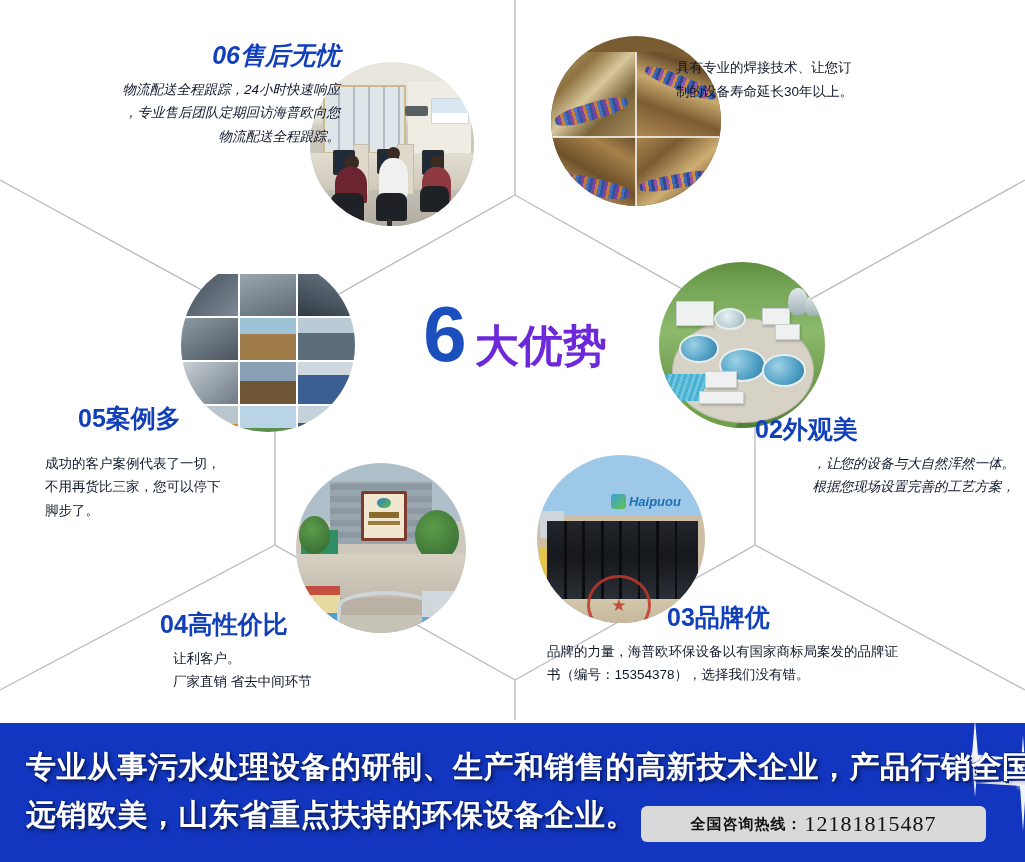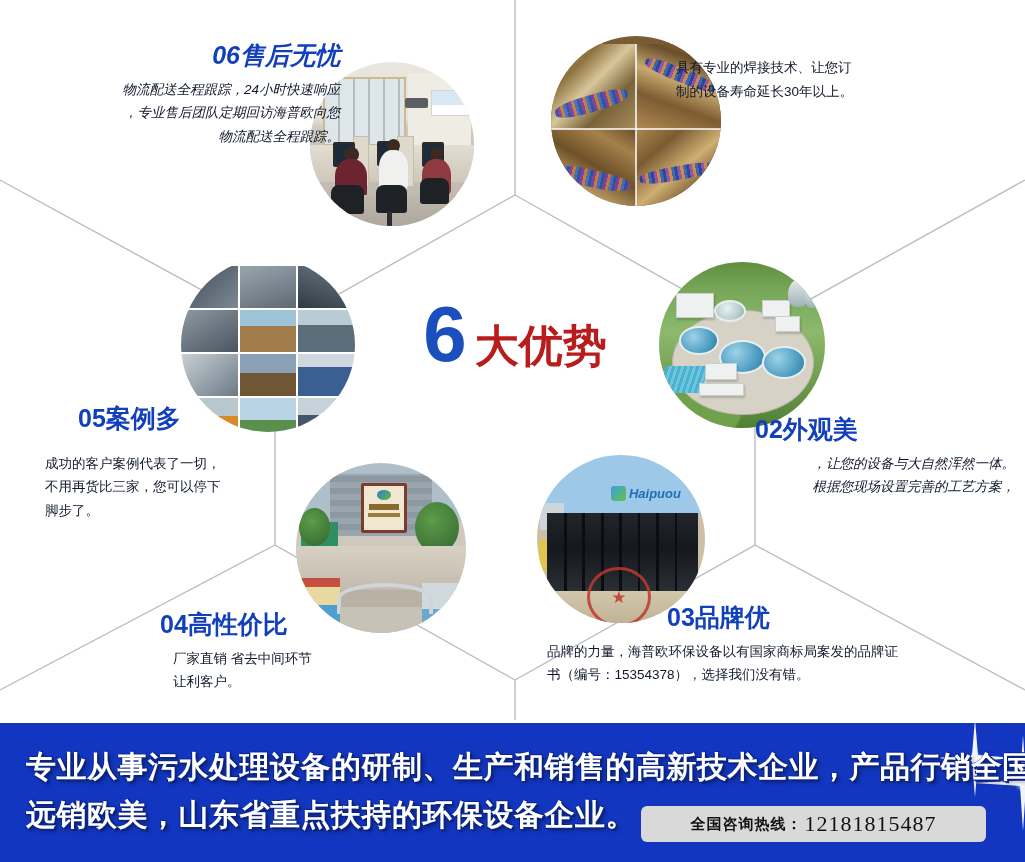--- a/index.html
+++ b/index.html
@@ -31,21 +31,21 @@
   .center-num{
     font-size:78px;
     font-weight:bold;
     color:#1a4fbd;
     line-height:1;
     letter-spacing:-2px;
   }
   .center-txt{
     font-size:44px;
     font-weight:bold;
-    color:#b91c1c;
+    color:#6d28d9;
     line-height:1;
     margin-left:10px;
   }
 
   
   .feature{position:absolute;}
   .ftitle{
     font-size:25px;
     font-weight:bold;
     color:#1240bb;
@@ -61,21 +61,21 @@
   .align-r{text-align:right;font-style:italic;}
   .align-l{text-align:left;}
 
   
   .circle{
     position:absolute;
     border-radius:50%;
     overflow:hidden;
     background:#cfd4d8;
   }
-  .circle .inner{position:absolute;left:0;top:8px;width:100%;height:100%;text-align:right;}
+  .circle .inner{position:absolute;left:0;top:16px;width:100%;height:100%;text-align:right;}
 
   
   .ph-office{
     background:
       linear-gradient(to bottom,#e9e6de 0%,#e6e3da 34%,#cfcac0 40%,#b9b4aa 100%);
   }
   .ph-office .win{
     position:absolute;left:8%;top:4%;width:48%;height:40%;
     background:
       repeating-linear-gradient(90deg,#dfe6ea 0 17%,#b2bcc4 17% 19%),
@@ -469,22 +469,22 @@
     <div class="ftitle align-l">03品牌优</div>
     <div class="fdesc align-l" style="margin-top:8px;margin-left:-120px;width:480px;">
       <div>品牌的力量，海普欧环保设备以有国家商标局案发的品牌证</div>
       <div>书（编号：15354378），选择我们没有错。</div>
     </div>
   </div>
 
   <div class="feature align-l" style="left:160px;top:611px;width:320px;">
     <div class="ftitle align-l">04高性价比</div>
     <div class="fdesc align-l" style="margin-top:8px;margin-left:13px;">
+      <div>让利客户。</div>
       <div>厂家直销 省去中间环节</div>
-      <div>让利客户。</div>
     </div>
   </div>
 
   <div class="feature align-l" style="left:78px;top:405px;width:300px;">
     <div class="ftitle align-l">05案例多</div>
     <div class="fdesc align-l" style="margin-top:19px;margin-left:-33px;">
       <div>成功的客户案例代表了一切，</div>
       <div>不用再货比三家，您可以停下</div>
       <div>脚步了。</div>
     </div>

